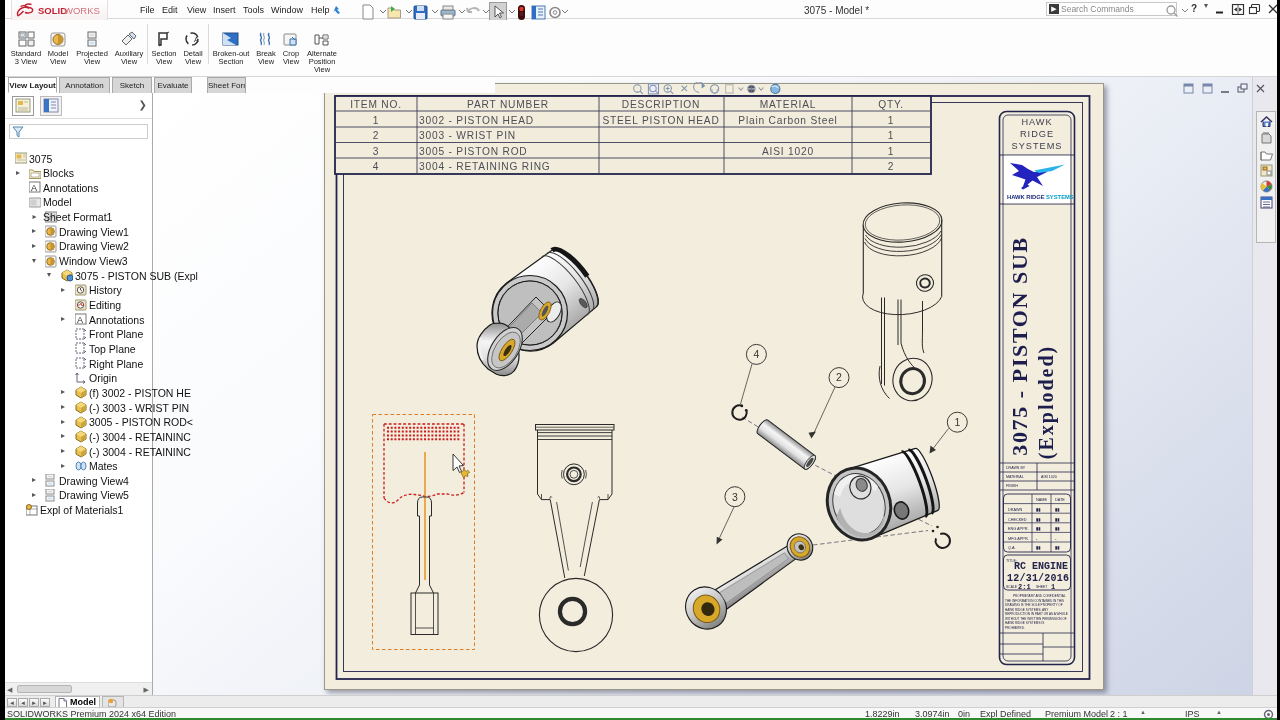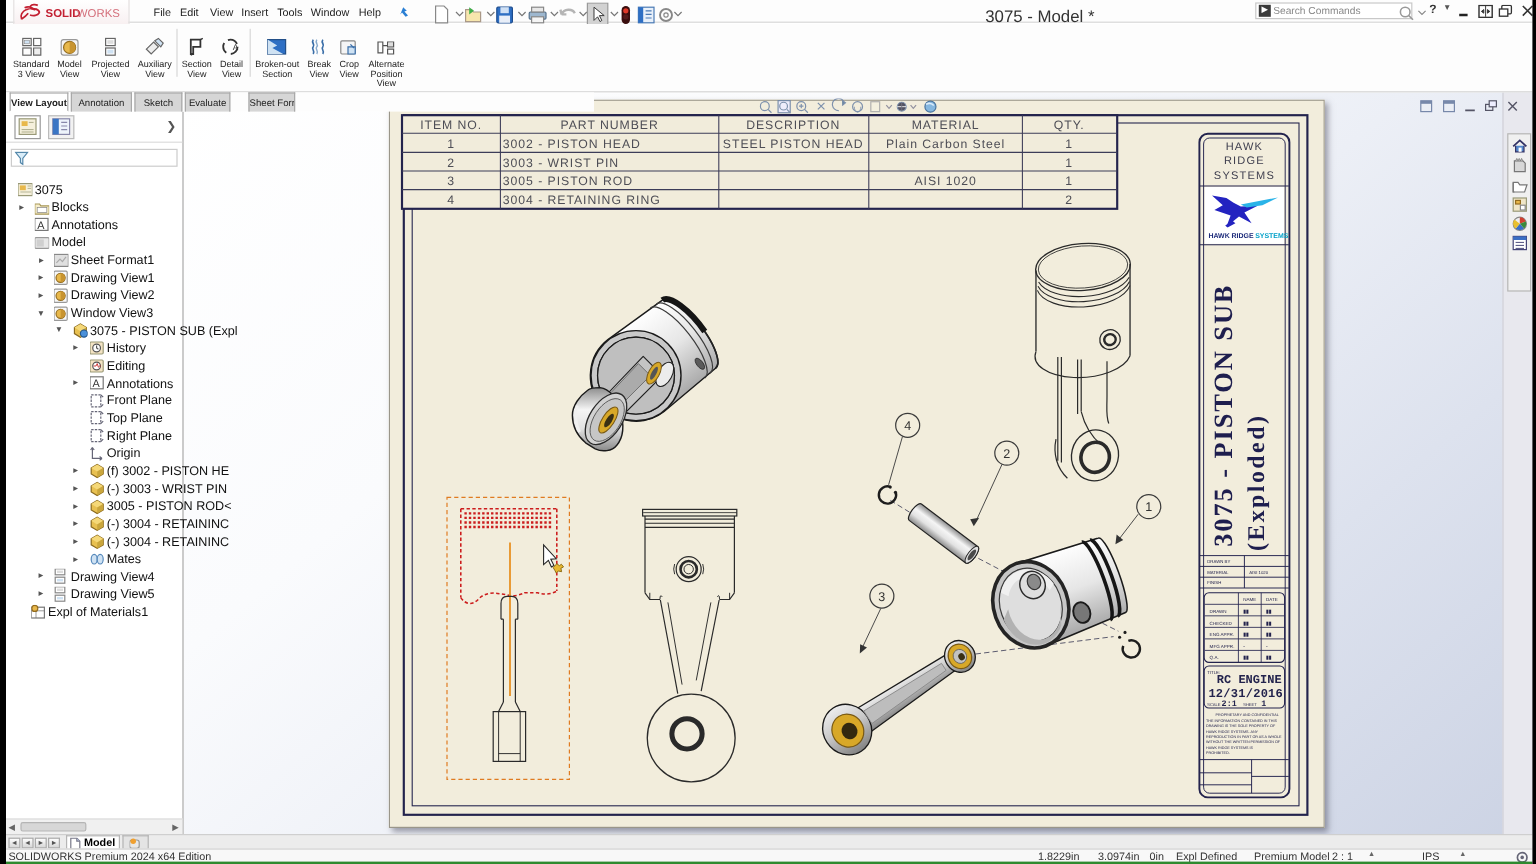--- a/index.html
+++ b/index.html
@@ -4,23 +4,23 @@
 * { margin:0; padding:0; box-sizing:border-box; }
 html,body { width:1280px; height:720px; overflow:hidden; }
 body { font-family:"Liberation Sans", sans-serif; background:#fff; position:relative; }
 .abs { position:absolute; }
 #blackL { left:0; top:0; width:5px; height:720px; background:#000; z-index:50; }
 #blackR { left:1277px; top:0; width:3px; height:720px; background:#000; z-index:50; }
 
 #titlebar { left:5px; top:0; width:1272px; height:19px; background:#fdfdfd; border-bottom:1px solid #d8d8d8; z-index:10; }
 #logo { left:6px; top:0px; width:97px; height:21px; border:1px solid #e4e0e0; border-top:none; background:linear-gradient(#fff,#f8f0f1); text-align:center; z-index:11; }
 .menus { top:5px; left:123px; font-size:9px; color:#222; }
-.menus span { position:absolute; top:0; }
+.menus span { position:absolute; top:0;margin-left:12px; }
 #qat svg { position:absolute; top:2px; }
-.mtitle { left:816px; top:5px; font-size:14px; color:#333; }
+.mtitle { left:799px; top:5px; font-size:10px; color:#333; }
 #search { left:1041px; top:2px; width:131px; height:14px; border:1px solid #c8c8c8; background:#fff; font-size:8.5px; color:#888; padding-left:14px; line-height:13px; }
 #searchsq { left:1044px; top:4px; width:10px; height:10px; background:#3a3a3a; color:#fff; font-size:7px; text-align:center; line-height:10px; }
 .winbt { top:3px; font-size:10px; color:#333; }
 
 #cmdbar { left:5px; top:20px; width:1272px; height:57px; background:#fdfdfd; border-bottom:1px solid #d5d5d5; z-index:10; }
 .cmdbtn { position:absolute; top:11px; text-align:center; font-size:7.5px; color:#222; line-height:8px; }
 .cmdbtn svg { display:block; margin:0 auto 2px auto; }
 .csep { position:absolute; top:4px; width:1px; height:40px; background:#d8d8d8; }
 
 #tabstrip { left:5px; top:77px; width:490px; height:16px; background:#fdfdfd; z-index:10; }
@@ -640,21 +640,21 @@
             <rect x="1.5" y="3.5" width="6" height="6" fill="#cfcfcf"></rect>
           </svg></div>
         <div class="tx" style="left:38px">Model</div>
       </div>
       <div class="trow" style="top:116.6px">
         <div class="ar" style="left:27.5px">▸</div>
         <div class="ic" style="left:40px"><svg width="12" height="13" viewBox="0 0 12 13">
             <rect x="0" y="1" width="12" height="10" fill="#e0e0e0" stroke="#888"></rect>
             <path d="M2 8 l3 -3 2 2 3 -4" stroke="#aaa" fill="none"></path>
           </svg></div>
-        <div class="tx" style="left:54px">Sheet Format1</div>
+        <div class="tx" style="left:38px">Sheet Format1</div>
       </div>
       <div class="trow" style="top:131.25px">
         <div class="ar" style="left:27px">▸</div>
         <div class="ic" style="left:40px"><svg width="12" height="13" viewBox="0 0 12 13">
             <rect x="0" y="1" width="11" height="11" rx="1" fill="#f8f8f8" stroke="#999"></rect>
             <circle cx="5.5" cy="6.5" r="3.8" fill="#e8b84b" stroke="#946c1e"></circle>
             <path d="M5.5 2.7 a3.8 3.8 0 0 1 0 7.6" fill="#c89430"></path>
           </svg></div>
         <div class="tx" style="left:54px">Drawing View1</div>
       </div>

